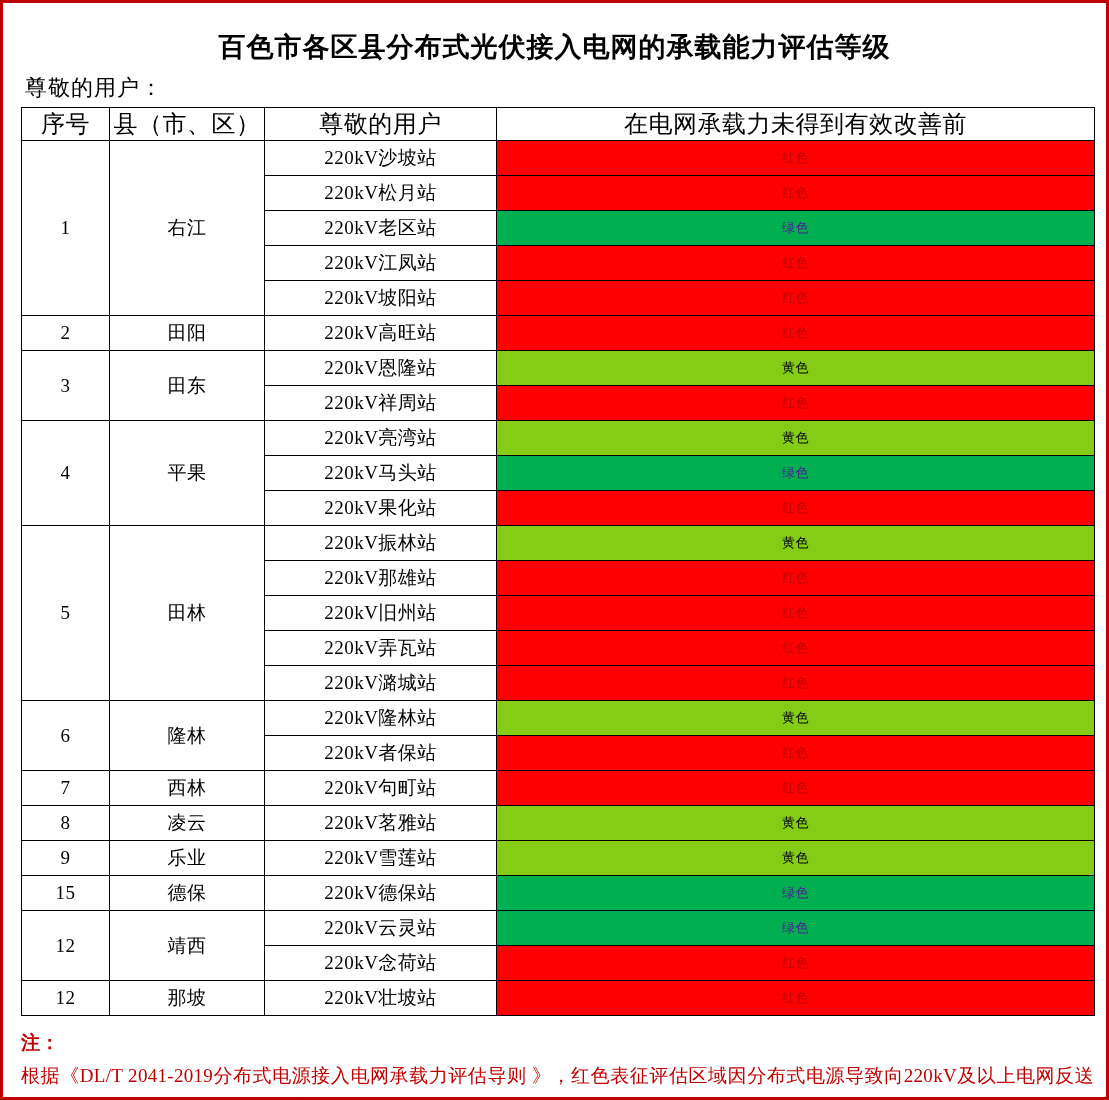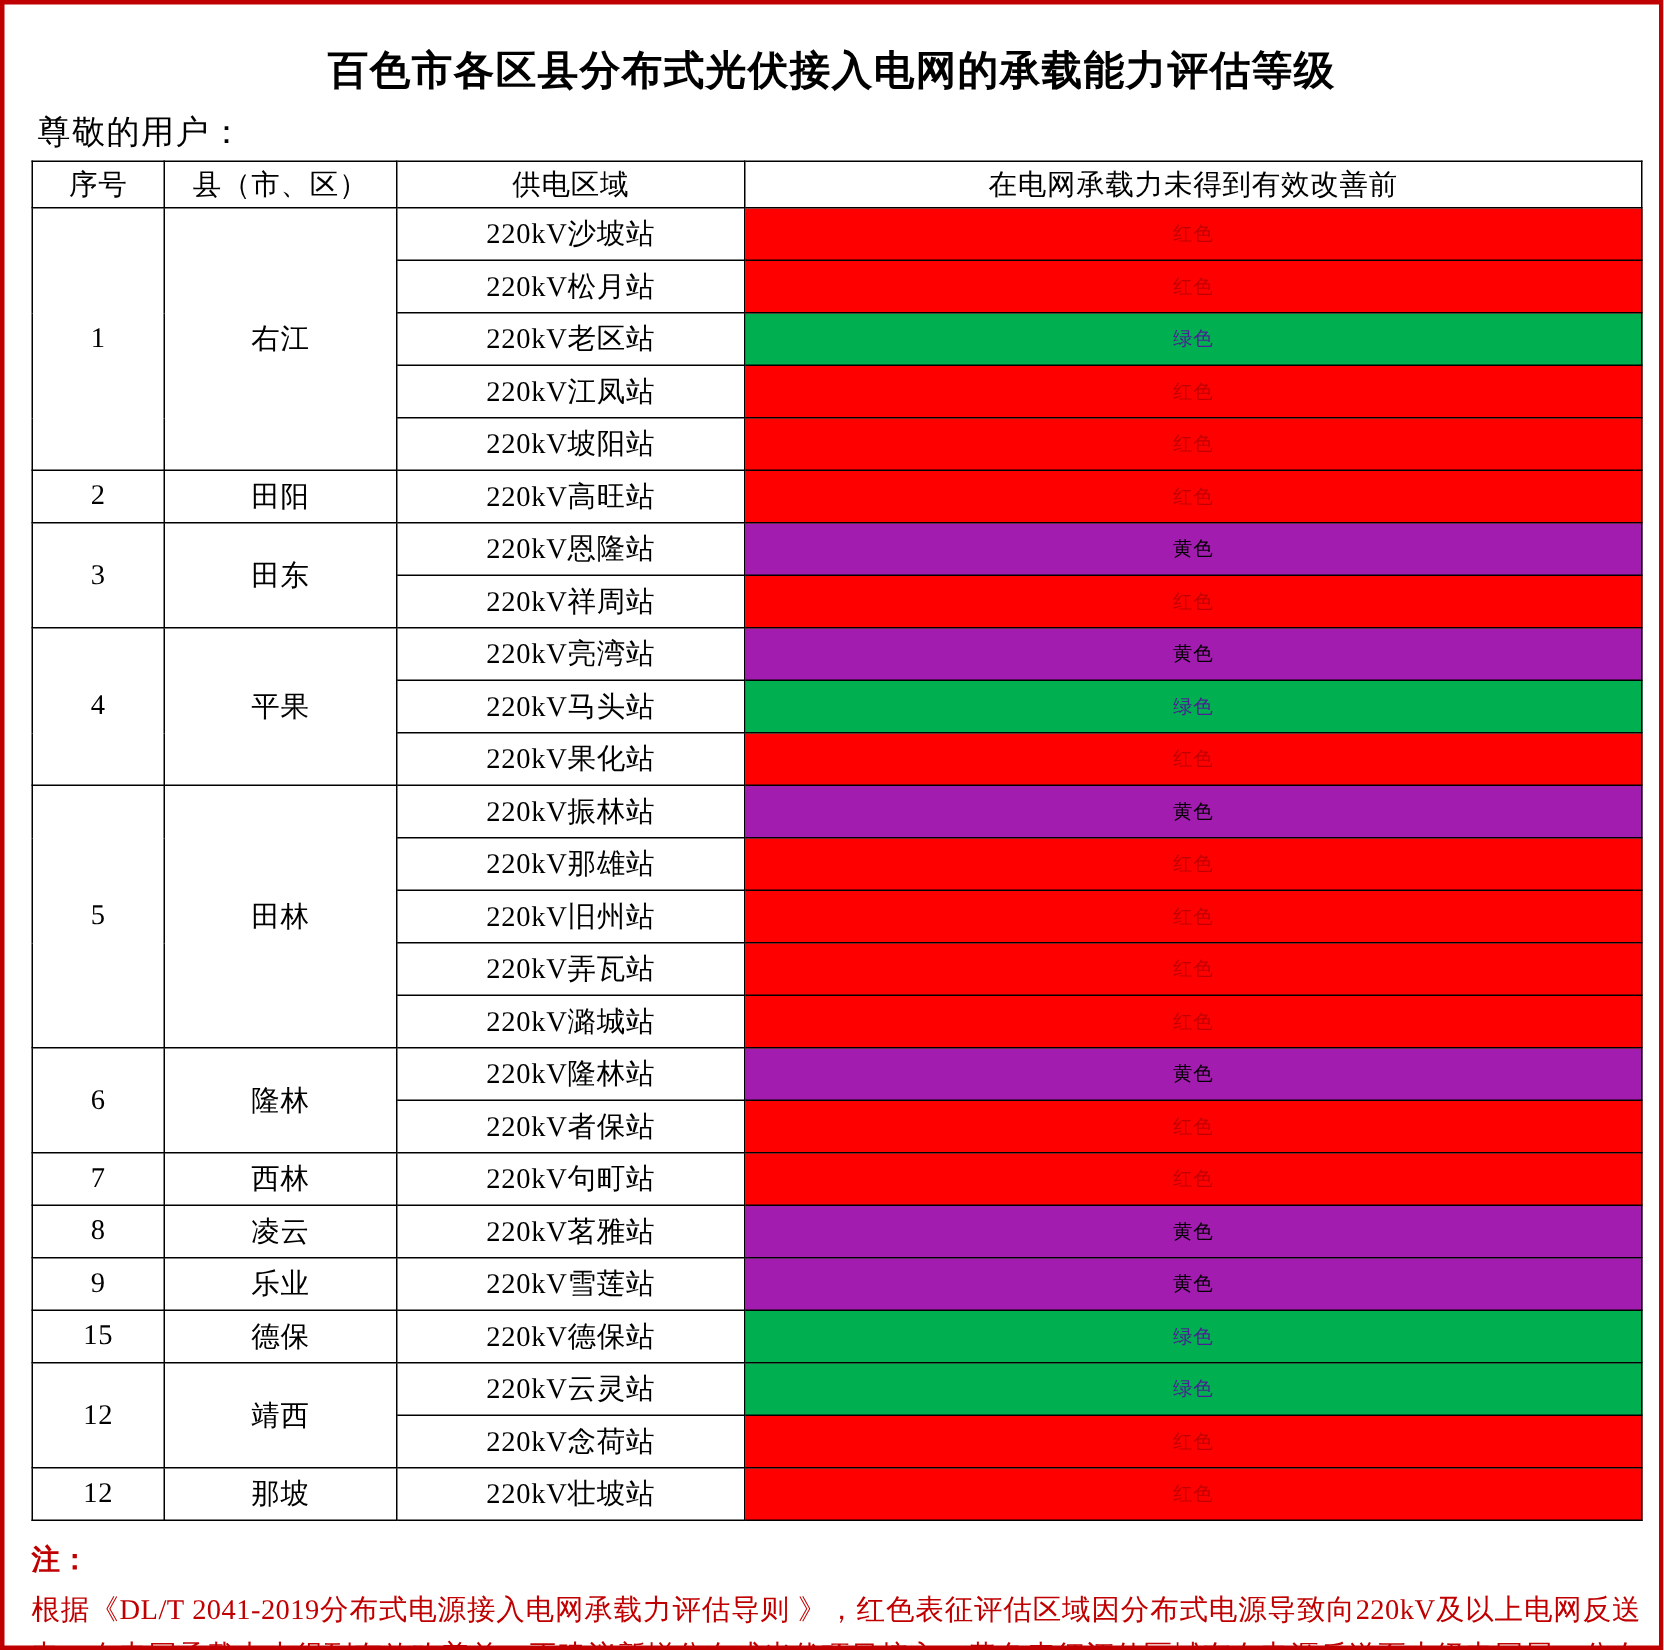--- a/index.html
+++ b/index.html
@@ -51,37 +51,37 @@
     padding: 0;
     height: 34px;
     text-align: center;
     vertical-align: middle;
     font-weight: normal;
     font-family: "Liberation Serif", "DejaVu Serif", serif;
     letter-spacing: 0.5px;
   }
   table.grid thead th {
     height: 30px;
-    font-size: 19px;
+    font-size: 24px;
   }
   .col-idx { width: 88px; }
   .col-county { width: 155px; }
   .col-area { width: 232px; }
   .col-warn { width: 598px; }
 
   td.warn {
     font-size: 13px;
     font-weight: normal;
   }
   td.warn.red {
     background: #ff0000;
     color: #c00000;
   }
   td.warn.yellow {
-    background: #a21caf;
+    background: #84cc16;
     color: #000000;
   }
   td.warn.green {
     background: #00b050;
     color: #4c1d95;
   }
   .note-box {
     width: 1073px;
     margin-left: 18px;
     margin-top: 12px;
@@ -114,21 +114,21 @@
     <colgroup>
       <col class="col-idx">
       <col class="col-county">
       <col class="col-area">
       <col class="col-warn">
     </colgroup>
     <thead>
       <tr>
         <th>序号</th>
         <th>县（市、区）</th>
-        <th>供电区域</th>
+        <th>尊敬的用户</th>
         <th>在电网承载力未得到有效改善前</th>
       </tr>
     </thead>
     <tbody id="table-body">
         <tr>
           <td rowspan="5">1</td>
           <td rowspan="5">右江</td>
           <td>220kV沙坡站</td>
           <td class="warn red">红色</td>
         </tr>

